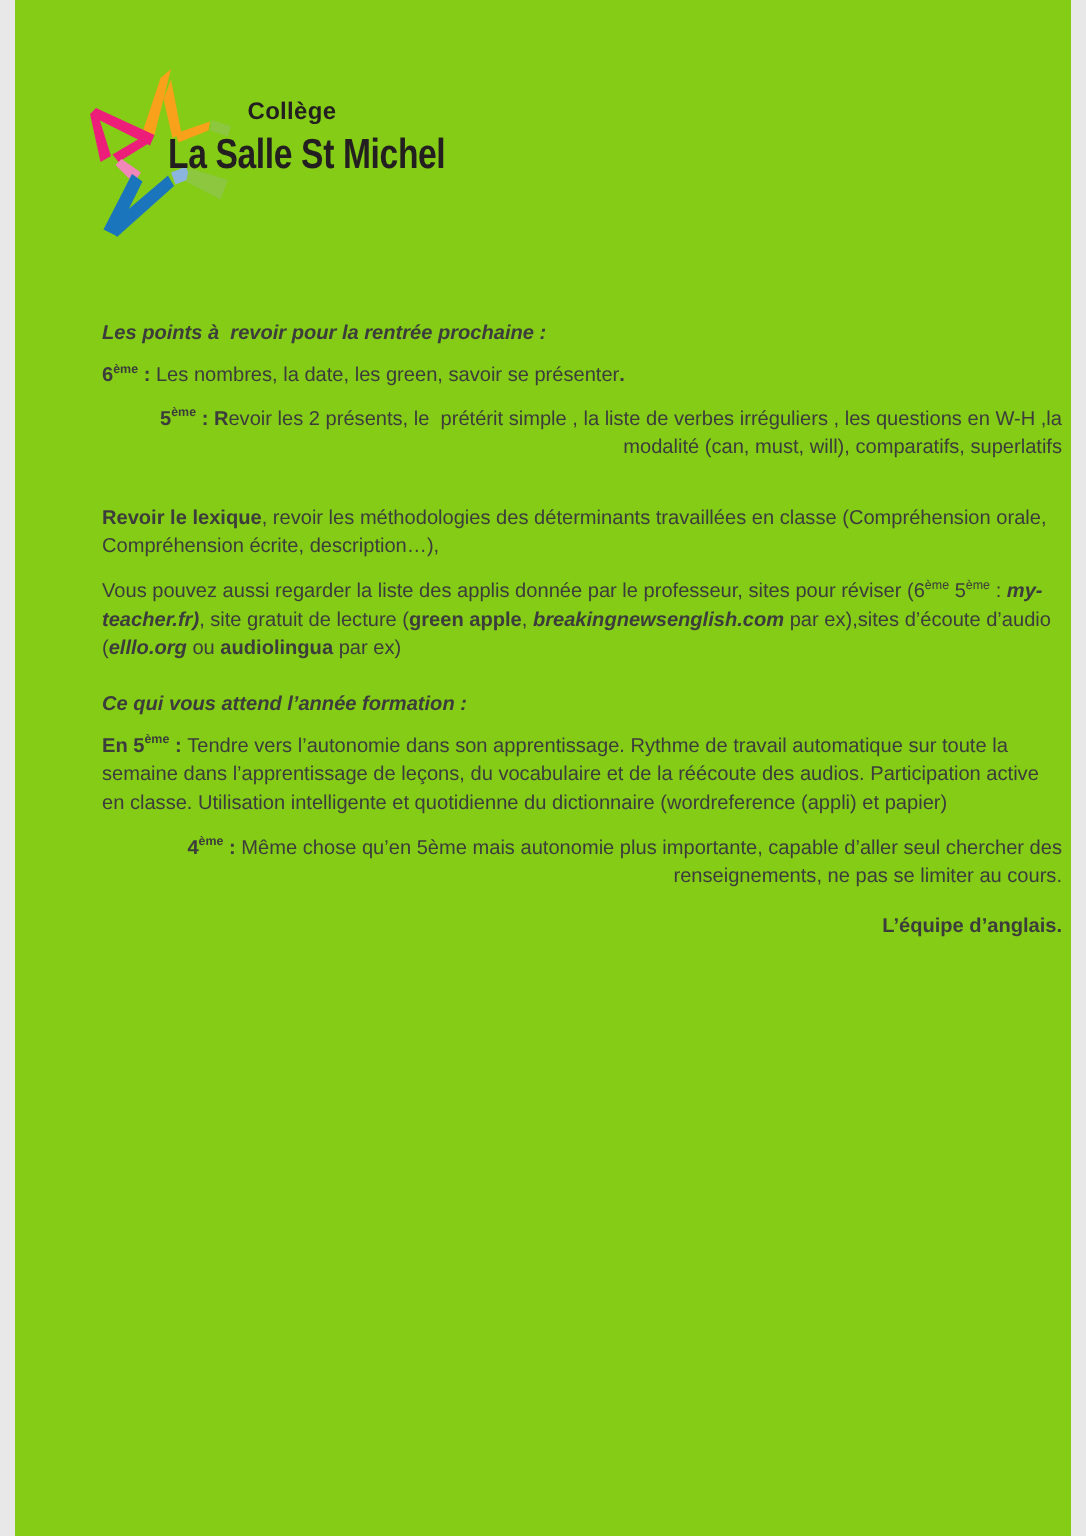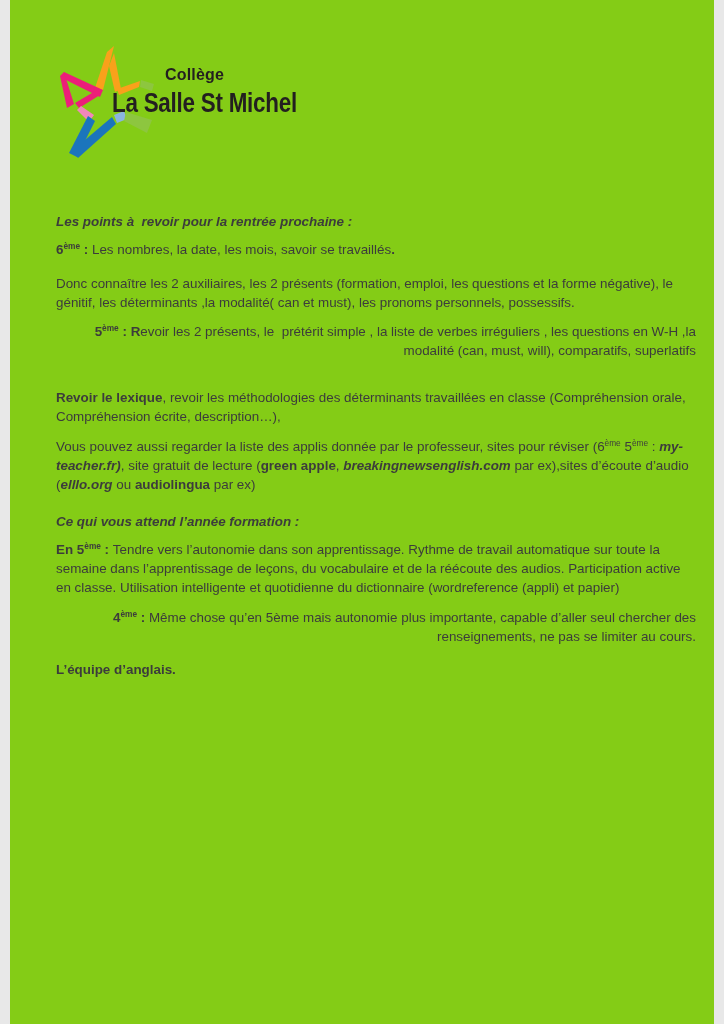--- a/index.html
+++ b/index.html
@@ -6,37 +6,37 @@
   body{background:#e8e8e8;font-family:"Liberation Sans",sans-serif;}
   .page{position:relative;width:704px;height:1024px;background:#84cc16;overflow:hidden;margin:0 auto;}
 
   
   .logo{position:absolute;left:0;top:0;width:360px;height:180px;}
   .logo svg{position:absolute;left:50px;top:45px;}
   .logo-college{position:absolute;left:155px;top:66px;font-size:16px;font-weight:bold;color:#231f20;letter-spacing:0.2px;white-space:nowrap;}
   .logo-name{position:absolute;left:102px;top:87px;font-size:28px;font-weight:bold;color:#231f20;letter-spacing:-0.3px;white-space:nowrap;transform:scaleX(0.8);transform-origin:0 0;}
 
   
-  .content{position:absolute;left:46px;top:0;width:640px;}
+  .content{position:absolute;left:58px;top:0;width:640px;}
   .content p{margin:0;font-size:13.4px;line-height:19px;color:#3c3c3c;white-space:pre-wrap;}
   .b{font-weight:bold;}
   .i{font-style:italic;}
   .u{}
   sup{font-size:0.62em;line-height:0;}
   .p0{margin-top:212px !important;}
   .p1{margin-top:9px !important;}
   .p2{margin-top:15px !important;}
   .p3{margin-top:10px !important;text-align:right;}
   .p4{margin-top:28px !important;}
   .p5{margin-top:11px !important;}
   .p6{margin-top:11px !important;}
   .p7{margin-top:18px !important;}
   .p8{margin-top:9px !important;}
   .p9{margin-top:11px !important;text-align:right;}
-  .p10{margin-top:14px !important;text-align:left;}
+  .p10{margin-top:14px !important;text-align:right;}
 </style>
 </head>
 <body>
 
 <div class="page">
 
   <div class="logo">
     <svg width="100" height="120" viewBox="0 0 100 120" aria-hidden="true">
       <polygon points="35,43 47,7 54,1 49,21 43,45" fill="#F9A11B"></polygon>
       <polygon points="49,21 54,8 61,44 55,47" fill="#F9A11B"></polygon>
@@ -50,22 +50,21 @@
       <polygon points="12,106 52,72 56,79 18,113" fill="#1B75BC"></polygon>
       <polygon points="54,70 64,66 67,74 57,78" fill="#8BB4DF"></polygon>
       <polygon points="66,67 92,75 87,88 64,76" fill="#8DC63F"></polygon>
     </svg>
     <div class="logo-college">Collège</div>
     <div class="logo-name">La Salle St Michel</div>
   </div>
 
   <div class="content">
     <p class="p0"><span class="b i">Les points à  revoir pour la rentrée prochaine :</span></p>
-    <p class="p1"><span class="b">6</span><sup class="b">ème</sup><span class="b"> : </span><span>Les nombres, la date, les mois, savoir se travaillés</span><span class="b">.</span></p>
-    <p class="p2"><span>Donc connaître les 2 auxiliaires, les 2 présents (formation, emploi, les questions et la forme négative), le génitif, les déterminants ,la modalité( can et must), les pronoms personnels, possessifs.</span></p>
+    <p class="p1"><span class="b">6</span><sup class="b">ème</sup><span class="b"> : </span><span>Les nombres, la date, les green, savoir se présenter</span><span class="b">.</span></p>
     <p class="p3"><span class="b">5</span><sup class="b">ème</sup><span class="b"> : </span><span class="b">R</span><span>evoir les 2 présents, le  prétérit simple , la liste de verbes irréguliers , les questions en W-H ,la modalité (can, must, will), comparatifs, superlatifs</span></p>
     <p class="p4"><span class="b u">Revoir le lexique</span><span>, revoir les méthodologies des déterminants travaillées en classe (Compréhension orale, Compréhension écrite, description…),</span></p>
     <p class="p6"><span>Vous pouvez aussi regarder la liste des applis donnée par le professeur, sites pour réviser (6</span><sup>ème</sup><span> 5</span><sup>ème</sup><span> : </span><span class="b i">my-teacher.fr)</span><span>, site gratuit de lecture (</span><span class="b">green apple</span><span>, </span><span class="b i">breakingnewsenglish.com</span><span> par ex),sites d’écoute d’audio (</span><span class="b i">elllo.org</span><span> ou </span><span class="b">audiolingua</span><span> par ex)</span></p>
     <p class="p7"><span class="b i">Ce qui vous attend l’année formation :</span></p>
     <p class="p8"><span class="b">En 5</span><sup class="b">ème</sup><span class="b"> : </span><span>Tendre vers l’autonomie dans son apprentissage. Rythme de travail automatique sur toute la semaine dans l’apprentissage de leçons, du vocabulaire et de la réécoute des audios. Participation active en classe. Utilisation intelligente et quotidienne du dictionnaire (wordreference (appli) et papier)</span></p>
     <p class="p9"><span class="b">4</span><sup class="b">ème</sup><span class="b"> : </span><span>Même chose qu’en 5ème mais autonomie plus importante, capable d’aller seul chercher des renseignements, ne pas se limiter au cours.</span></p>
     <p class="p10"><span class="b">L’équipe d’anglais.</span></p>
   </div>
 
 </div>

